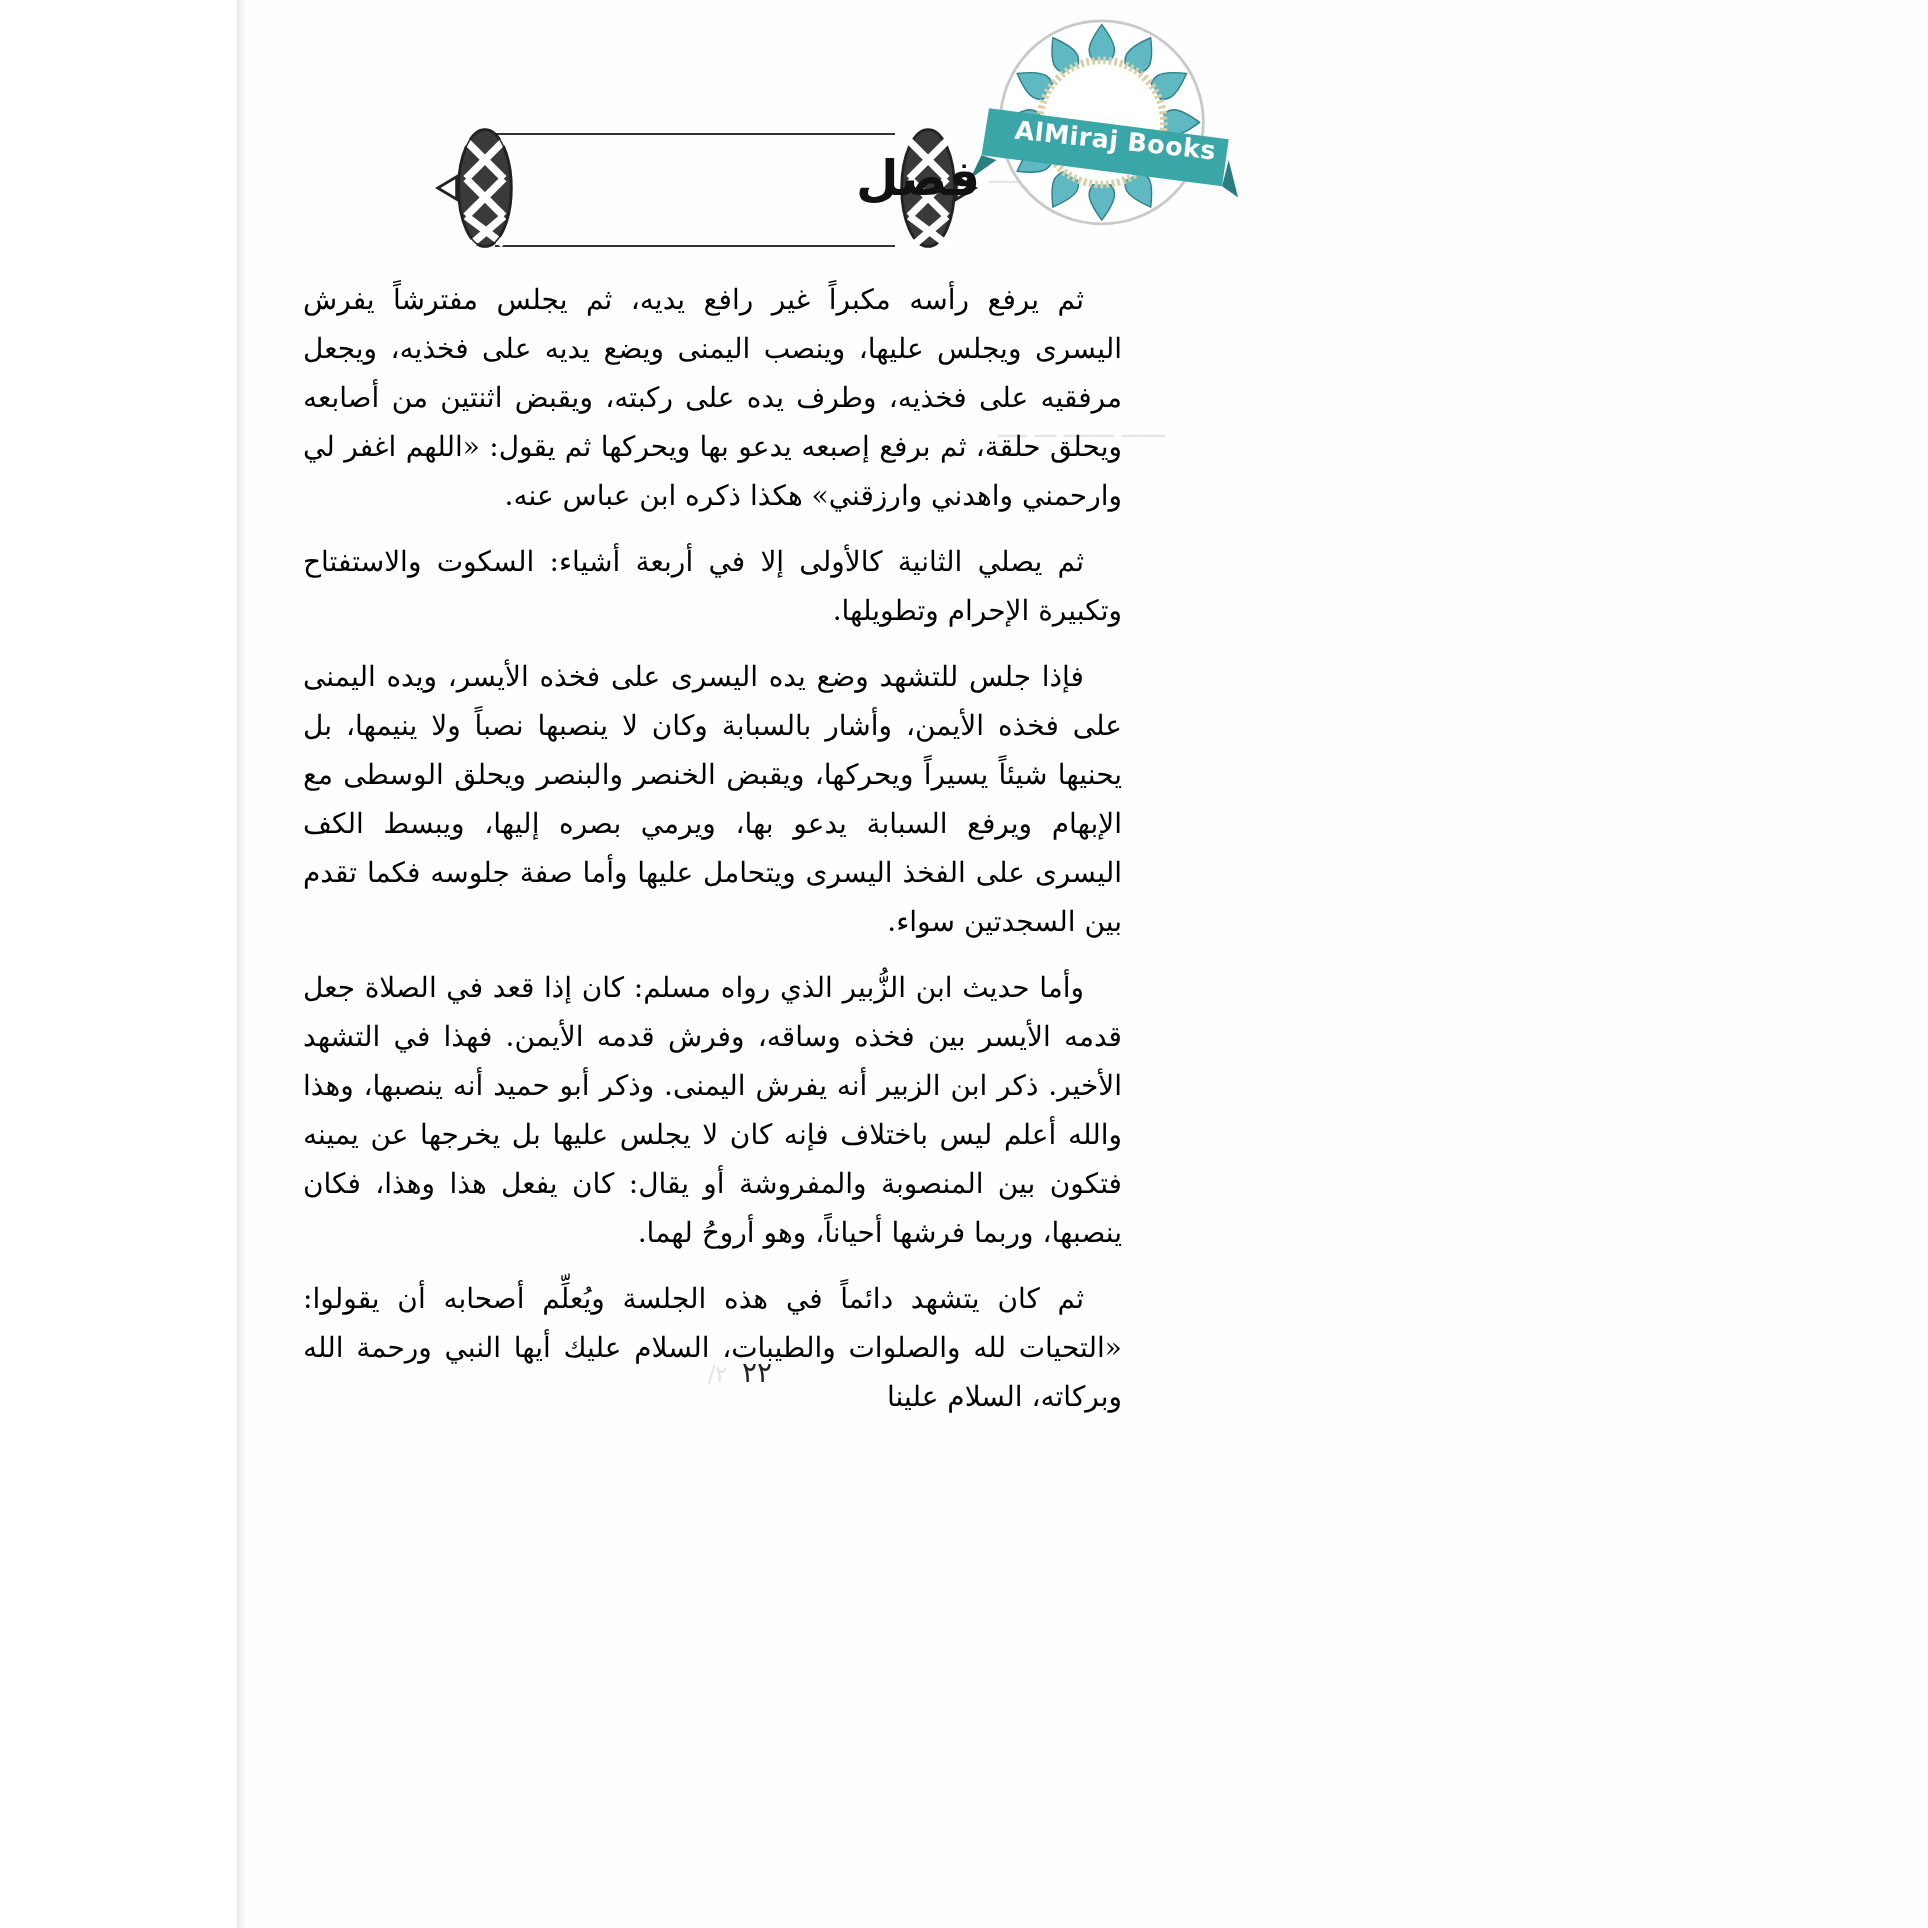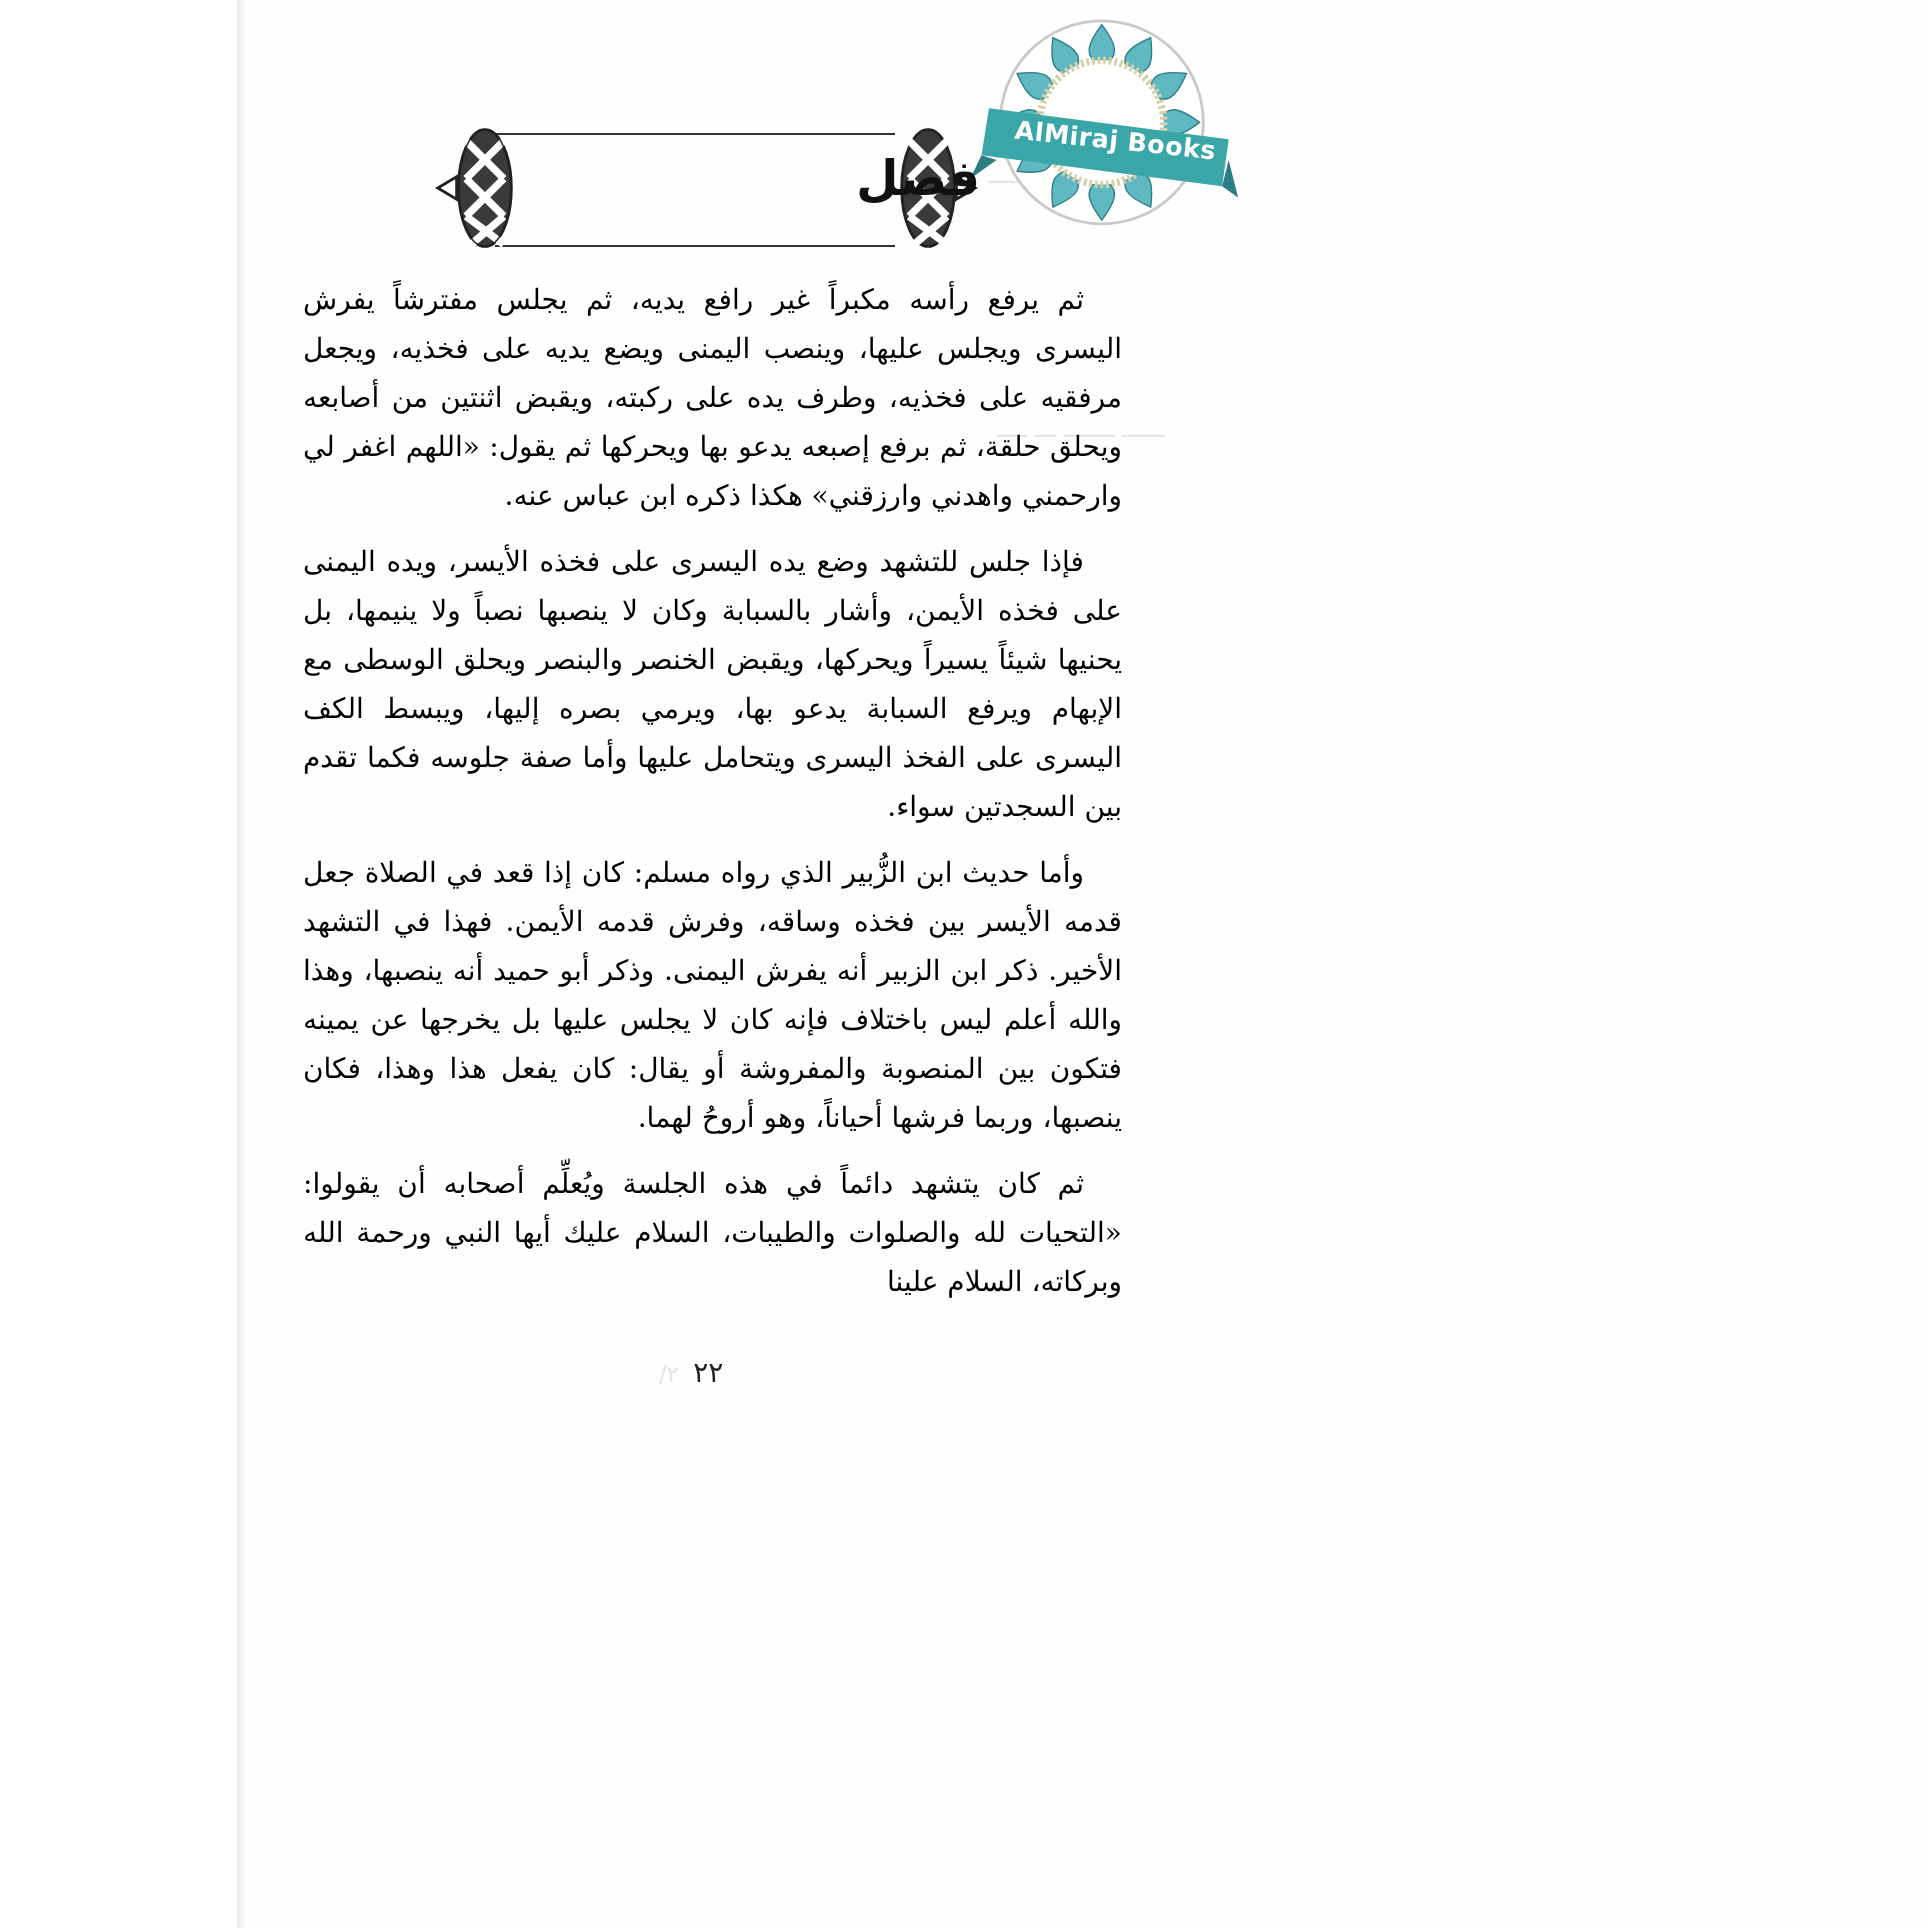--- a/index.html
+++ b/index.html
@@ -49,21 +49,21 @@
     }
     
     .text-block {
       position: absolute; left: 303px; top: 275px; width: 819px;
       direction: rtl; text-align: justify; text-align-last: right;
       font-family: "DejaVu Serif", "Liberation Serif", serif;
       font-size: 28px; line-height: 49px; color: #000000;
     }
     .para { margin: 0 0 17px 0; text-indent: 38px; }
     .page-number {
-      position: absolute; left: 659px; top: 1356px; width: 113px; text-align: left;
+      position: absolute; left: 659px; top: 1356px; width: 113px; text-align: right;
       font-family: "DejaVu Sans", sans-serif; font-size: 28px; color: #222; direction: rtl;
     }
     .ghost {
       position: absolute; color: #e6e6e6; font-size: 24.5px; direction: rtl;
       font-family: "DejaVu Serif", serif; white-space: nowrap;
     }
   </style>
 </head>
 <body>
 
@@ -131,20 +131,21 @@
         <path d="M55,60 L15,100"></path>
       <path d="M15,100 L55,130"></path>
         <path d="M55,100 L20,130"></path>
     </g>
   </svg>
   <div class="heading-title">فصل</div>
 </div>
 
 <div class="text-block">
   <p class="para">ثم يرفع رأسه مكبراً غير رافع يديه، ثم يجلس مفترشاً يفرش اليسرى ويجلس عليها، وينصب اليمنى ويضع يديه على فخذيه، ويجعل مرفقيه على فخذيه، وطرف يده على ركبته، ويقبض اثنتين من أصابعه ويحلق حلقة، ثم برفع إصبعه يدعو بها ويحركها ثم يقول: «اللهم اغفر لي وارحمني واهدني وارزقني» هكذا ذكره ابن عباس عنه.</p>
+  <p class="para">ثم يصلي الثانية كالأولى إلا في أربعة أشياء: السكوت والاستفتاح وتكبيرة الإحرام وتطويلها.</p>
   <p class="para">فإذا جلس للتشهد وضع يده اليسرى على فخذه الأيسر، ويده اليمنى على فخذه الأيمن، وأشار بالسبابة وكان لا ينصبها نصباً ولا ينيمها، بل يحنيها شيئاً يسيراً ويحركها، ويقبض الخنصر والبنصر ويحلق الوسطى مع الإبهام ويرفع السبابة يدعو بها، ويرمي بصره إليها، ويبسط الكف اليسرى على الفخذ اليسرى ويتحامل عليها وأما صفة جلوسه فكما تقدم بين السجدتين سواء.</p>
   <p class="para">وأما حديث ابن الزُّبير الذي رواه مسلم: كان إذا قعد في الصلاة جعل قدمه الأيسر بين فخذه وساقه، وفرش قدمه الأيمن. فهذا في التشهد الأخير. ذكر ابن الزبير أنه يفرش اليمنى. وذكر أبو حميد أنه ينصبها، وهذا والله أعلم ليس باختلاف فإنه كان لا يجلس عليها بل يخرجها عن يمينه فتكون بين المنصوبة والمفروشة أو يقال: كان يفعل هذا وهذا، فكان ينصبها، وربما فرشها أحياناً، وهو أروحُ لهما.</p>
   <p class="para">ثم كان يتشهد دائماً في هذه الجلسة ويُعلِّم أصحابه أن يقولوا: «التحيات لله والصلوات والطيبات، السلام عليك أيها النبي ورحمة الله وبركاته، السلام علينا</p>
 </div>
 
 <div class="page-number">
   <span>٢٢</span>
   <span style="color:#e4e4e4; font-size:22.6px; margin-right:5.6px;">٢/</span>
 </div>
 

